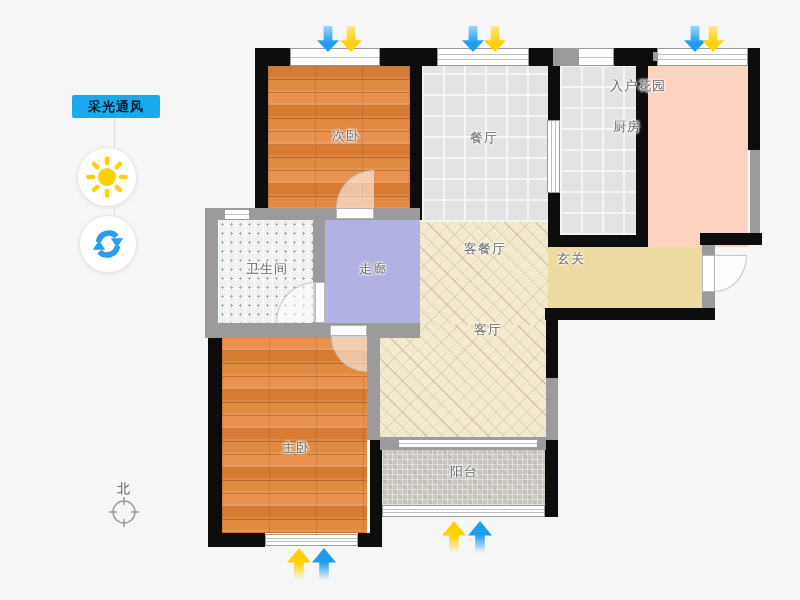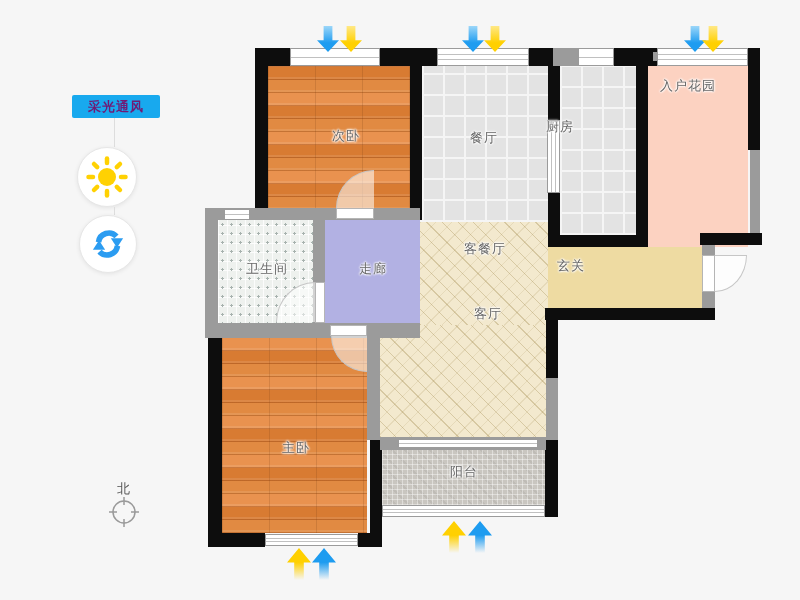--- a/index.html
+++ b/index.html
@@ -1,21 +1,21 @@
 <!DOCTYPE html>
 <html><head>
 <meta charset="utf-8">
 <style>
   html,body{margin:0;padding:0}
   body{width:800px;height:600px;background:#f6f6f6;overflow:hidden;
        font-family:"Liberation Sans","DejaVu Sans",sans-serif;position:relative}
   .abs{position:absolute;box-sizing:border-box}
 
   
-  .badge{left:72px;top:95px;width:88px;height:23px;background:#18a9ee;color:#701a75;
+  .badge{left:72px;top:95px;width:88px;height:23px;background:#18a9ee;color:#0f172a;
          font-size:13px;font-weight:bold;line-height:23px;text-align:center;
          border-radius:2px;letter-spacing:1px}
   .vline{width:1px;background:#ddd}
   .tool-circle{background:#fff;border:1px solid #e7e7e7;border-radius:50%;
                box-shadow:0 1px 4px rgba(0,0,0,.08);display:flex;
                align-items:center;justify-content:center;cursor:pointer}
 
   
   .wB{background:#0d0d0d}
   .wG{background:#9b9b9b}
@@ -196,22 +196,22 @@
   <div class="arrow down a-yellow" style="left:484px;top:26px"></div>
   <div class="arrow down a-blue" style="left:684px;top:26px"></div>
   <div class="arrow down a-yellow" style="left:702px;top:26px"></div>
   <div class="arrow up big a-yellow" style="left:287px;top:548px"></div>
   <div class="arrow up big a-blue" style="left:312px;top:548px"></div>
   <div class="arrow up big a-yellow" style="left:442px;top:521px"></div>
   <div class="arrow up big a-blue" style="left:468px;top:521px"></div>
 
   <span class="rlabel" style="left:346px;top:136px">次卧</span>
   <span class="rlabel" style="left:484px;top:138px">餐厅</span>
-  <span class="rlabel" style="left:560px;top:127px">厨房</span>
-  <span class="rlabel" style="left:688px;top:86px">入户花园</span>
+  <span class="rlabel" style="left:627px;top:127px">厨房</span>
+  <span class="rlabel" style="left:638px;top:86px">入户花园</span>
   <span class="rlabel" style="left:267px;top:269px">卫生间</span>
   <span class="rlabel" style="left:373px;top:269px">走廊</span>
   <span class="rlabel" style="left:485px;top:249px">客餐厅</span>
-  <span class="rlabel" style="left:571px;top:266px">玄关</span>
-  <span class="rlabel" style="left:488px;top:314px">客厅</span>
+  <span class="rlabel" style="left:571px;top:259px">玄关</span>
+  <span class="rlabel" style="left:488px;top:330px">客厅</span>
   <span class="rlabel" style="left:296px;top:448px">主卧</span>
   <span class="rlabel" style="left:464px;top:472px">阳台</span>
 </div>
 
 </body></html>

